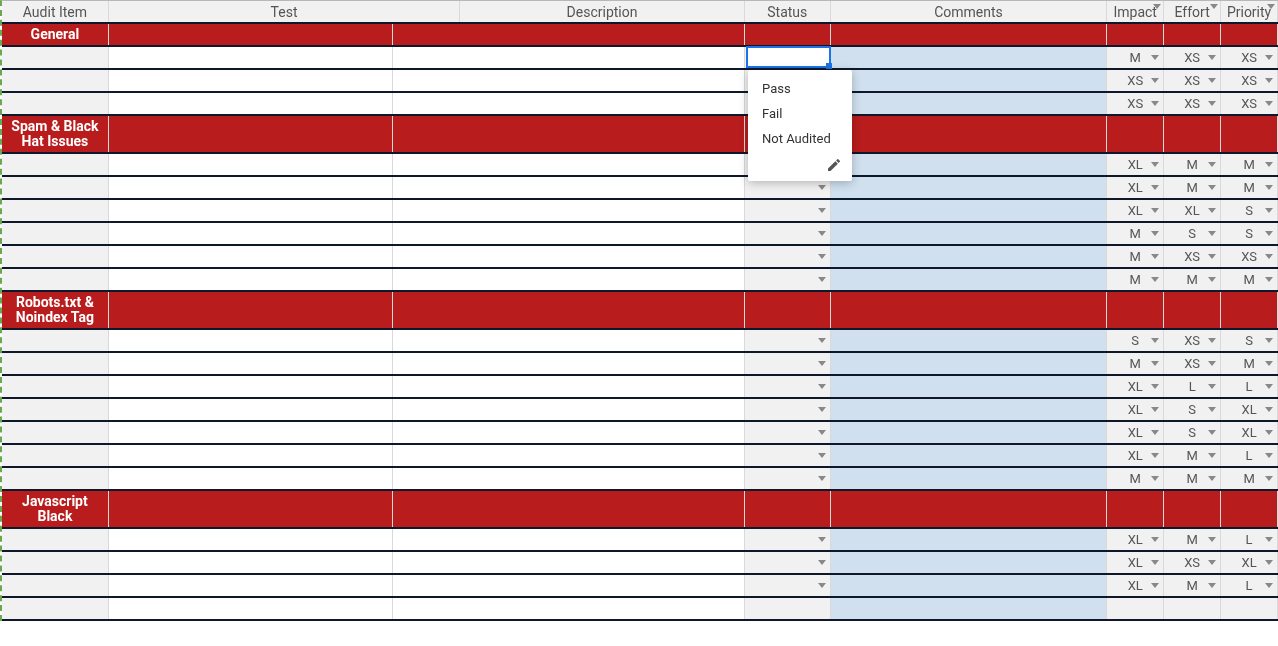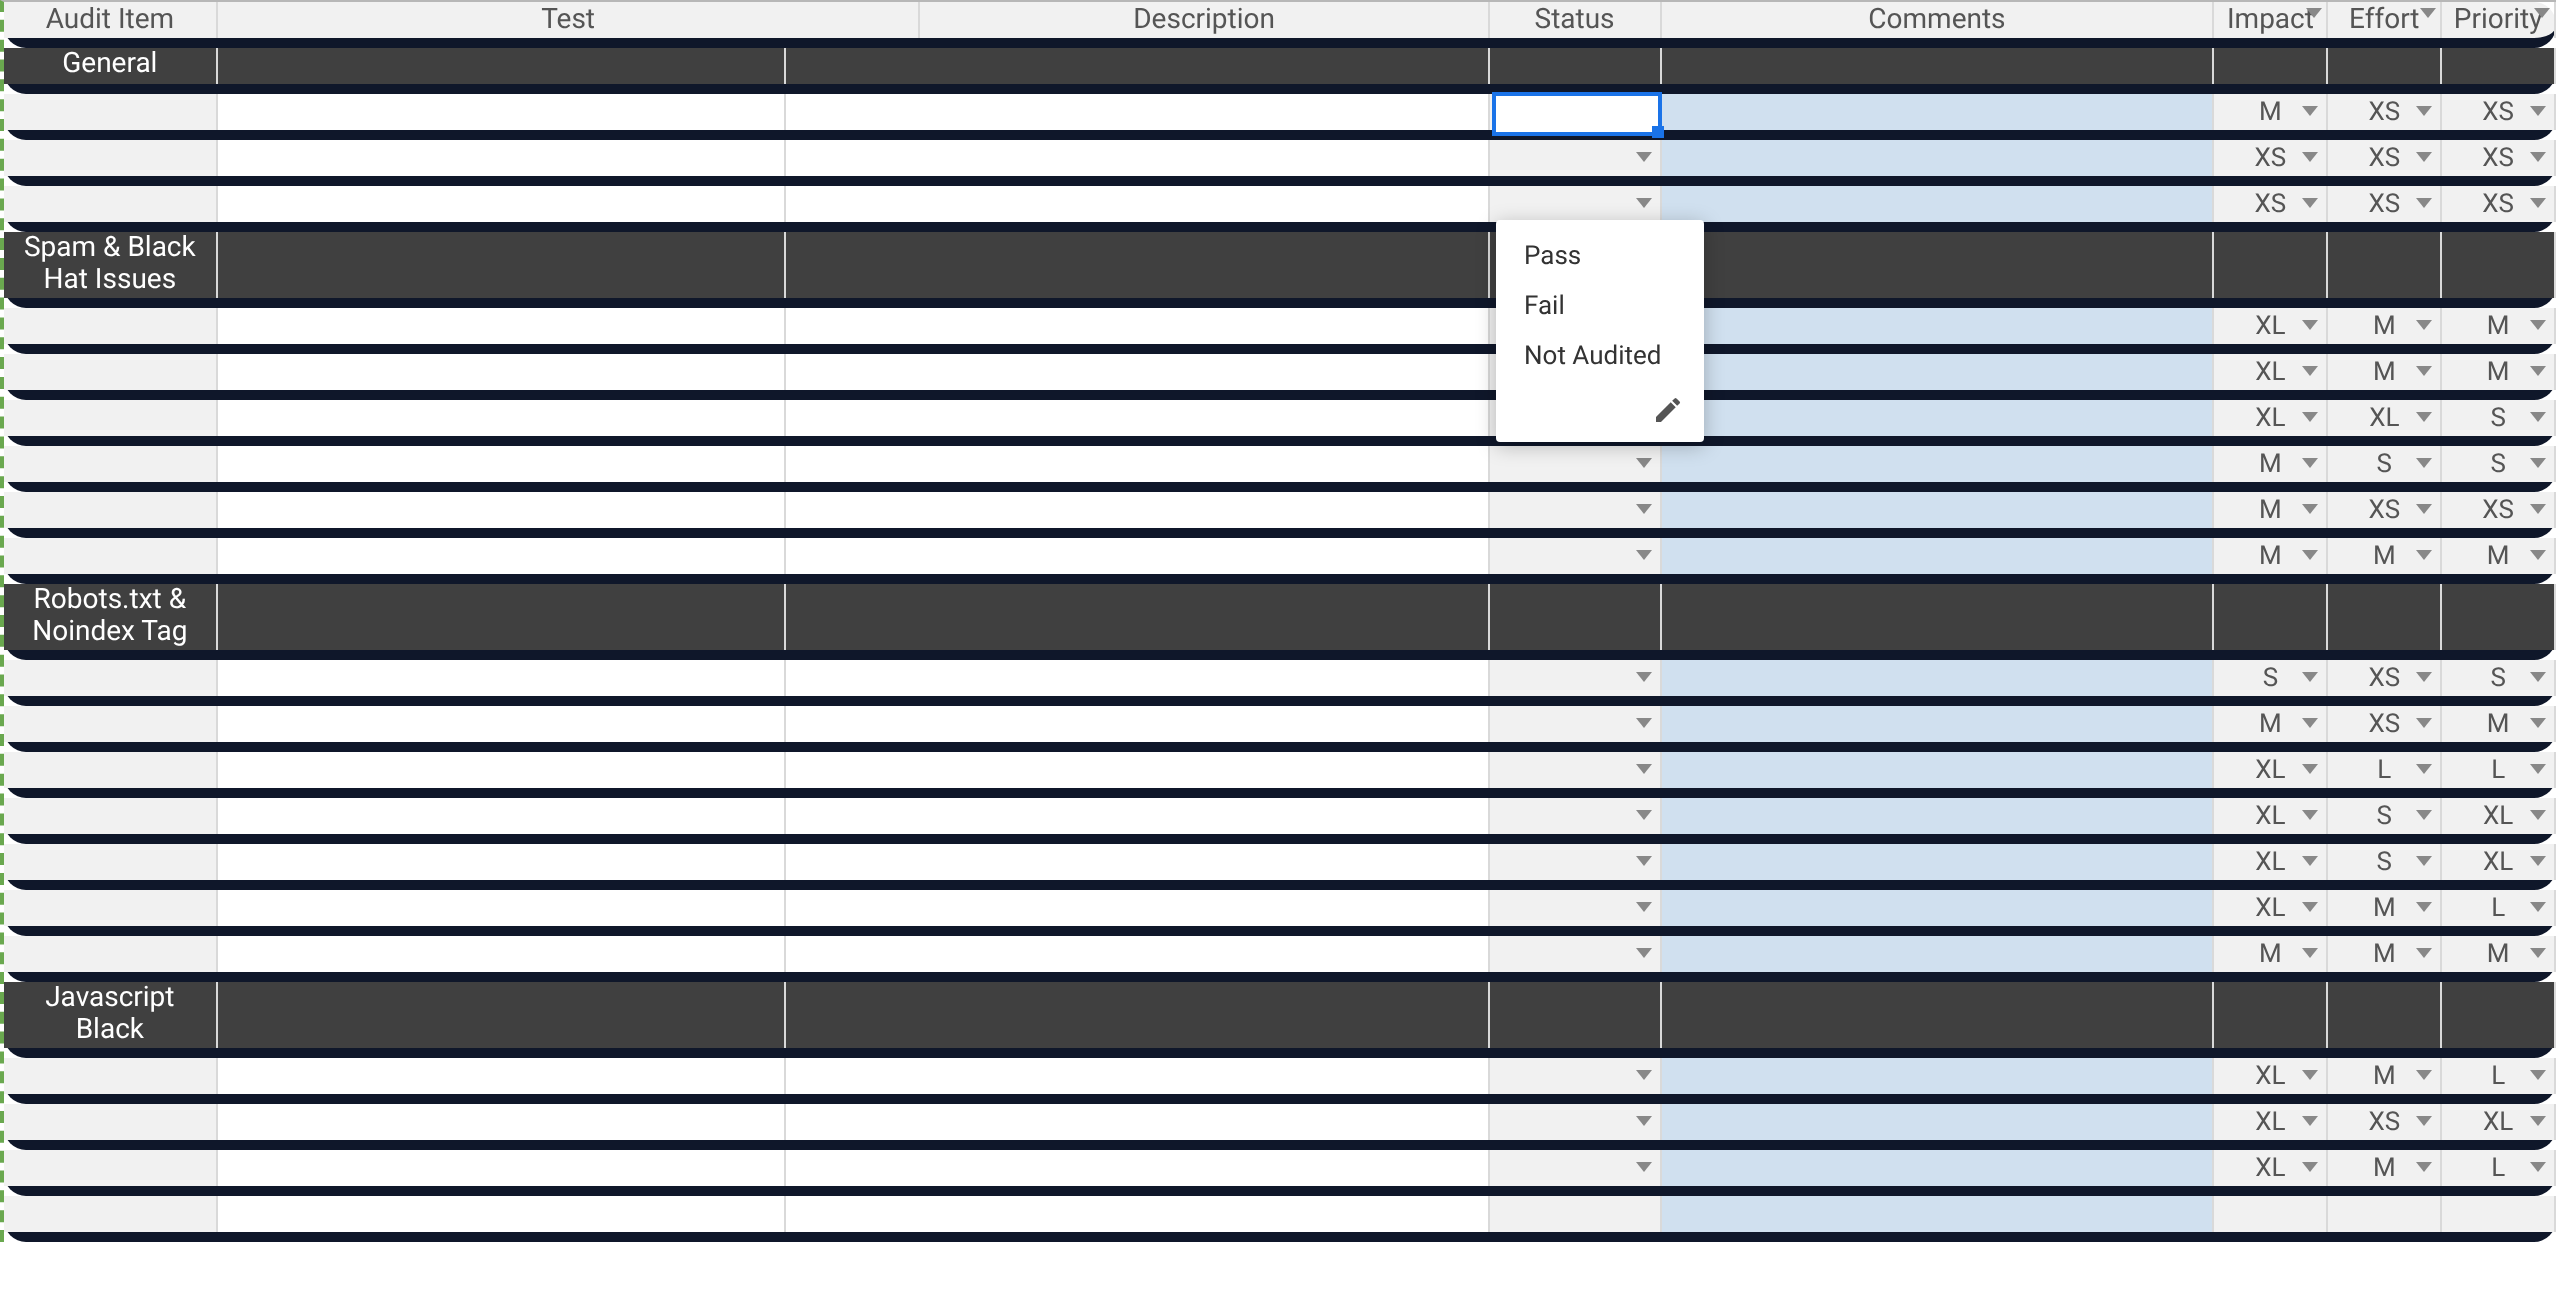--- a/index.html
+++ b/index.html
@@ -15,22 +15,21 @@
   }
   .sheet {
     position: relative;
     width: 1278px;
     border-left: 2px dashed #6aa84f;
     border-top: 1px solid #b7b7b7;
   }
   .row {
     display: flex;
     height: 23px;
-    border-bottom: 5px solid #0f172a;
-    border-radius: 11px;
+    border-bottom: 2px solid #0f172a;
   }
   .row.header {
     background: #f1f1f1;
     color: #555;
     font-size: 14px;
   }
   .row.section {
     background: #999999;
     color: #fff;
     font-size: 14px;
@@ -58,21 +57,21 @@
 
   .row.data .audit { background: #f1f1f1; }
   .row.data .desc,
   .row.data .test { background: #fff; }
   .row.data .status,
   .row.data .impact,
   .row.data .effort,
   .row.data .prio { background: #f1f1f1; color: #555; position: relative; }
   .row.data .comm { background: #d0e0ef; }
 
-  .row.section .cell { background: #404040; color: #fff; }
+  .row.section .cell { background: #b91c1c; color: #fff; font-weight: bold; }
   .row.section .audit { text-align: center; line-height: 1.1; white-space: normal; }
 
   .dd {
     position: absolute;
     right: 4px;
     top: 50%; margin-top: -3px;
     width: 0; height: 0;
     border-left: 4px solid transparent;
     border-right: 4px solid transparent;
     border-top: 5px solid #888;
@@ -95,21 +94,20 @@
 
   .dropdown {
     position: absolute;
     background: #fff;
     border-radius: 2px;
     box-shadow: 0 2px 10px rgba(0,0,0,0.25);
     font-size: 13px;
     color: #333;
     padding: 6px 0 0 0;
     z-index: 10;
-    margin-top: 40px;
   }
   .dropdown .opt {
     padding: 5px 14px;
     cursor: pointer;
   }
   .dropdown .edit {
     display: flex;
     justify-content: flex-end;
     padding: 6px 10px 8px;
   }

